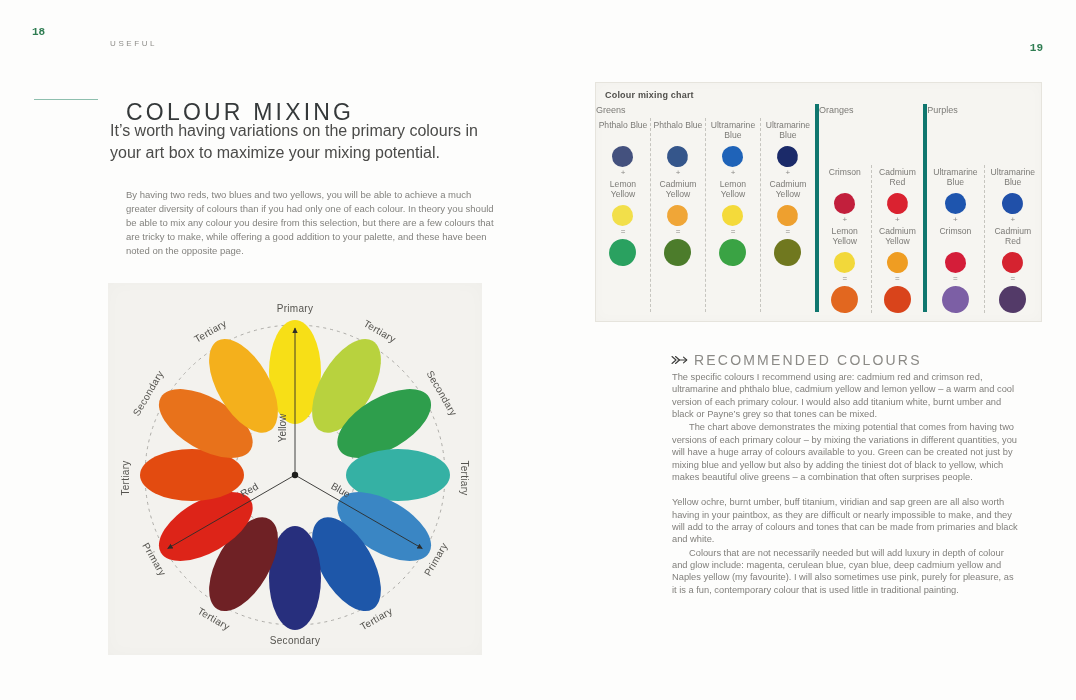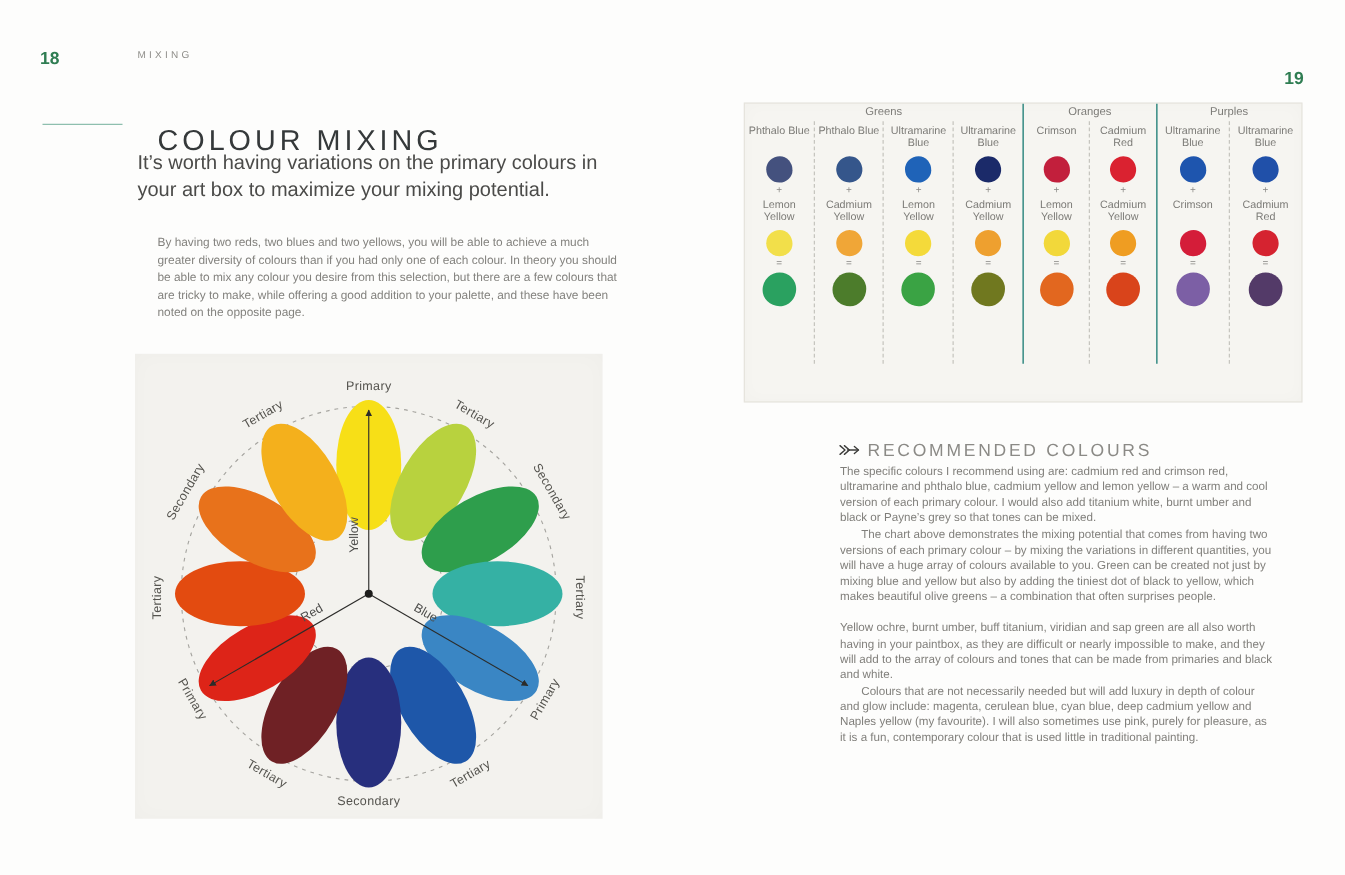--- a/index.html
+++ b/index.html
@@ -3,21 +3,21 @@
 <meta charset="utf-8">
 <style>
   html,body{margin:0;padding:0;}
   body{
     width:1076px;height:700px;position:relative;overflow:hidden;
     background:#fdfdfc;color:#3a3a38;
     font-family:"Liberation Sans",sans-serif;
     --accent:#2f7d52;
   }
   
-  .pageno{position:absolute;top:38px;font-size:14px;font-weight:bold;color:var(--accent);}
+  .pageno{position:absolute;top:26px;font-size:11px;font-weight:bold;color:var(--accent);font-family:Liberation Mono, monospace;}
   .pageno.left{left:32px;}
   .pageno.right{right:33px;margin-top:16px;}
   .kicker{position:absolute;top:39px;left:110px;font-size:8px;letter-spacing:2.6px;color:#8f8e8a;}
   
   .title-rule{position:absolute;top:99px;left:34px;width:64px;height:1px;background:#8ebfae;}
   .page-title{position:absolute;top:83px;left:110px;margin:16px;font-size:23px;font-weight:300;
     letter-spacing:3.2px;color:#35393a;white-space:nowrap;}
   .intro{position:absolute;top:120px;left:110px;width:368px;margin:0;
     font-size:16px;line-height:1.38;color:#4b4b49;}
   .leadbody{position:absolute;top:172px;left:110px;width:374px;margin:16px;
@@ -25,22 +25,22 @@
   .wheel-fig{position:absolute;left:108px;top:283px;width:374px;height:372px;margin:0;
     background:#f3f2ee;box-shadow:inset 0 0 18px rgba(0,0,0,0.02);}
   .wheel-fig svg{display:block;width:374px;height:372px;}
   
   .chart{position:absolute;left:595px;top:82px;width:447px;height:240px;box-sizing:border-box;
     background:#f6f5f1;border:1px solid #e6e4dd;box-shadow:inset 0 0 14px rgba(0,0,0,0.02);}
   .chart-title{font-size:9px;font-weight:bold;color:#504f4b;letter-spacing:.2px;
     padding:7px 0 4px 9px;}
   .chart-groups{display:flex;height:208px;}
   .group{display:flex;flex-direction:column;min-width:0;}
-  .group + .group{border-left:1px solid #0f766e;}
-  .group-label{text-align:center;font-size:9px;color:#7c7b77;padding:1px 0 3px 0;}
+  .group + .group{border-left:4px solid #0f766e;gap:47px;}
+  .group-label{font-size:9px;color:#7c7b77;padding:1px 0 3px 0;}
   .cols{display:flex;flex:1;}
   .col{flex:1;min-width:0;display:flex;flex-direction:column;align-items:center;padding-top:2px;}
   .col + .col{border-left:1px dashed #c6c5bf;}
   .colname{font-size:8.6px;line-height:1.22;color:#7c7b77;text-align:center;height:24px;
     padding:0 2px;}
   .swatch{width:21px;height:21px;margin:2px 0 0 0;
     border-radius:52% 48% 50% 50% / 50% 53% 47% 50%;}
   .col:nth-child(even) .swatch{transform:rotate(14deg);}
   .op{font-size:8px;color:#8a8986;height:12px;line-height:12px;}
   .result{width:27px;height:27px;margin-top:1px;
@@ -54,21 +54,21 @@
   .section p{margin:0 4px 1px 0;font-size:9.3px;line-height:1.33;color:#807f7b;}
   .section p.indent{text-indent:17px;}
   .section + .section{margin-top:13px;}
 </style>
 </head>
 <body style="--accent: #2f7d52;">
 
 <div>
 
   <span class="pageno left">18</span>
-  <span class="kicker">MIXING</span>
+  <span class="kicker">USEFUL</span>
   <span class="pageno right">19</span>
 
   <div class="title-rule"></div>
   <h1 class="page-title">COLOUR MIXING</h1>
   <p class="intro">It’s worth having variations on the primary colours in your art box to maximize your mixing potential.</p>
   <p class="leadbody">By having two reds, two blues and two yellows, you will be able to achieve a much greater diversity of colours than if you had only one of each colour. In theory you should be able to mix any colour you desire from this selection, but there are a few colours that are tricky to make, while offering a good addition to your palette, and these have been noted on the opposite page.</p>
 
   <figure class="wheel-fig">
     <svg id="wheel-svg" viewBox="0 0 374 372">
         <defs>
@@ -106,20 +106,21 @@
         <text transform="translate(187.00000000000003 361) rotate(0)" text-anchor="middle" font-size="10" fill="#55544f" letter-spacing="0.3" font-family="&quot;Liberation Sans&quot;,sans-serif">Secondary</text>
         <text transform="translate(103.99999999999999 338.7602170282168) rotate(30)" text-anchor="middle" font-size="10" fill="#55544f" letter-spacing="0.3" font-family="&quot;Liberation Sans&quot;,sans-serif">Tertiary</text>
         <text transform="translate(43.23978297178323 278.00000000000006) rotate(60)" text-anchor="middle" font-size="10" fill="#55544f" letter-spacing="0.3" font-family="&quot;Liberation Sans&quot;,sans-serif">Primary</text>
         <text transform="translate(21 195.00000000000003) rotate(-90)" text-anchor="middle" font-size="10" fill="#55544f" letter-spacing="0.3" font-family="&quot;Liberation Sans&quot;,sans-serif">Tertiary</text>
         <text transform="translate(43.2397829717832 111.99999999999999) rotate(-60)" text-anchor="middle" font-size="10" fill="#55544f" letter-spacing="0.3" font-family="&quot;Liberation Sans&quot;,sans-serif">Secondary</text>
         <text transform="translate(103.99999999999993 51.23978297178323) rotate(-30)" text-anchor="middle" font-size="10" fill="#55544f" letter-spacing="0.3" font-family="&quot;Liberation Sans&quot;,sans-serif">Tertiary</text>
       </svg>
   </figure>
 
   <div class="chart">
+    <div class="chart-title">Colour mixing chart</div>
     <div class="chart-groups">
       <div class="group" style="flex-grow: 4;">
         <div class="group-label">Greens</div>
         <div class="cols">
             <div class="col">
               <div class="colname">Phthalo Blue</div>
               <div class="swatch" style="background: rgb(68, 81, 126);"></div>
               <div class="op">+</div>
               <div class="colname">Lemon Yellow</div>
               <div class="swatch" style="background: rgb(242, 223, 74);"></div>

